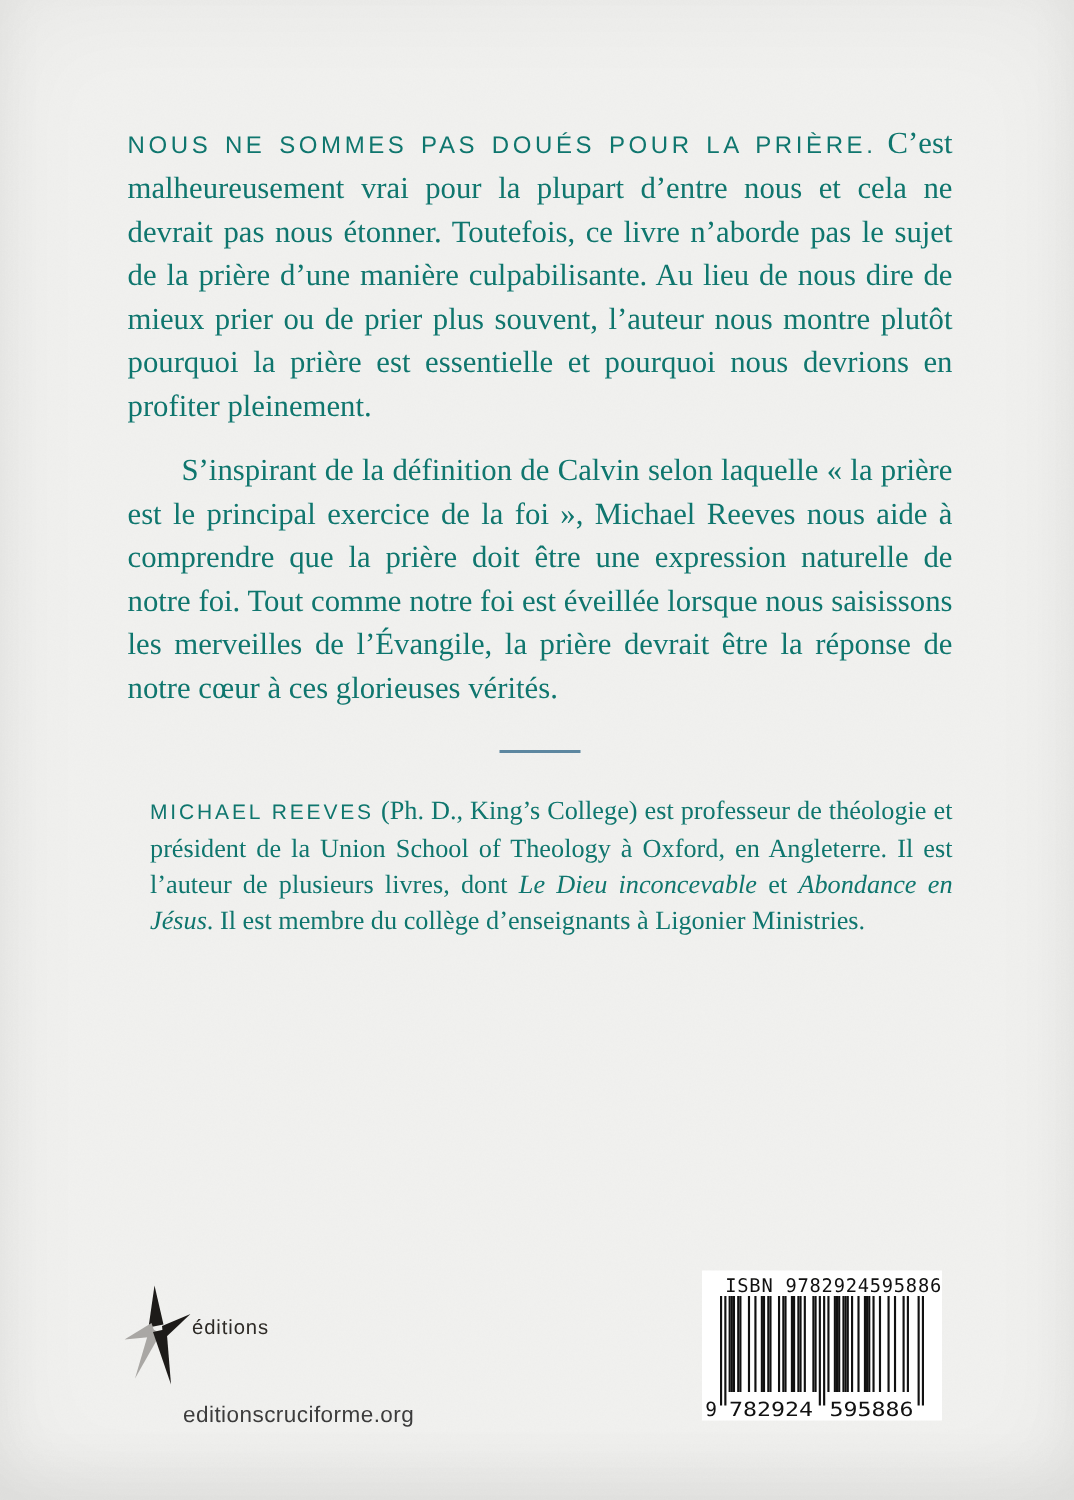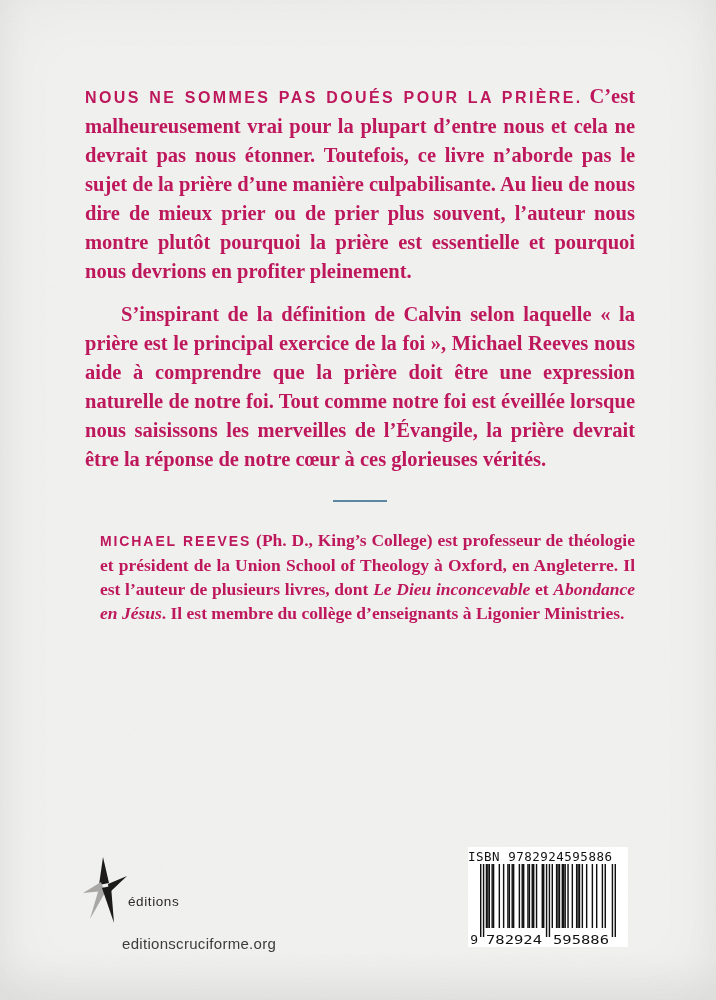--- a/index.html
+++ b/index.html
@@ -8,22 +8,21 @@
     width:716px;height:1000px;
     margin:0 auto;
     background:#f1f1ef;
     overflow:hidden;
     box-shadow:inset 0 0 70px rgba(0,0,0,0.045), inset 0 -20px 35px rgba(0,0,0,0.05);
     font-family:"Liberation Serif", serif;
   }
   .paper-noise{position:absolute;inset:0;width:100%;height:100%;pointer-events:none;opacity:.55;}
   .content{
     position:absolute;left:85px;top:82px;width:550px;
-    color:#be185d;
-    font-weight:bold;
+    color:#0f766e;
   }
   .content p{
     margin:0 0 14px 0;
     font-size:20.5px;line-height:29px;
     text-align:justify;
   }
   .content p.indent{text-indent:36px;}
   .seg-caps{
     font-family:"Liberation Sans", sans-serif;
     font-size:16px;letter-spacing:2.4px;
@@ -32,21 +31,21 @@
   .divider{
     width:54px;height:2px;background:#5d87a0;border:0;
     margin:26px auto 26px auto;
   }
   .bio{
     margin:0 0 0 15px !important;
     font-size:17.5px !important;line-height:24px !important;
   }
   .bio .seg-caps{font-size:14px;letter-spacing:1.9px;}
   
-  .publisher{position:absolute;left:83px;top:856px;display:flex;align-items:center;}
+  .publisher{position:absolute;left:83px;top:856px;display:flex;align-items:flex-start;}
   .publisher .names{margin-left:1px;padding-top:22px;}
   .pub-line1{
     font-family:"Liberation Sans", sans-serif;
     font-size:13.5px;color:#2d2a26;letter-spacing:.6px;line-height:13px;
   }
   .pub-line2{
     font-family:"Liberation Sans", sans-serif;
     font-weight:bold;font-size:28px;letter-spacing:.2px;line-height:24px;
   }
   .website{
@@ -54,21 +53,21 @@
     font-family:"Liberation Sans", sans-serif;
     font-size:15px;color:#3c3c3c;letter-spacing:.3px;
   }
   
   .barcode-box{
     position:absolute;left:468px;top:847px;width:160px;height:100px;
     background:#ffffff;
   }
   .isbn-label{
     font-family:"DejaVu Sans Mono", monospace;
-    font-size:12.5px;color:#111;text-align:left;
+    font-size:12.5px;color:#111;text-align:right;
     padding-top:3px;letter-spacing:.5px;line-height:14px;
   }
   .barcode-box svg{display:block;}
 </style>
 </head>
 <body>
 
 <div class="page">
 
   <svg class="paper-noise" xmlns="http://www.w3.org/2000/svg">

